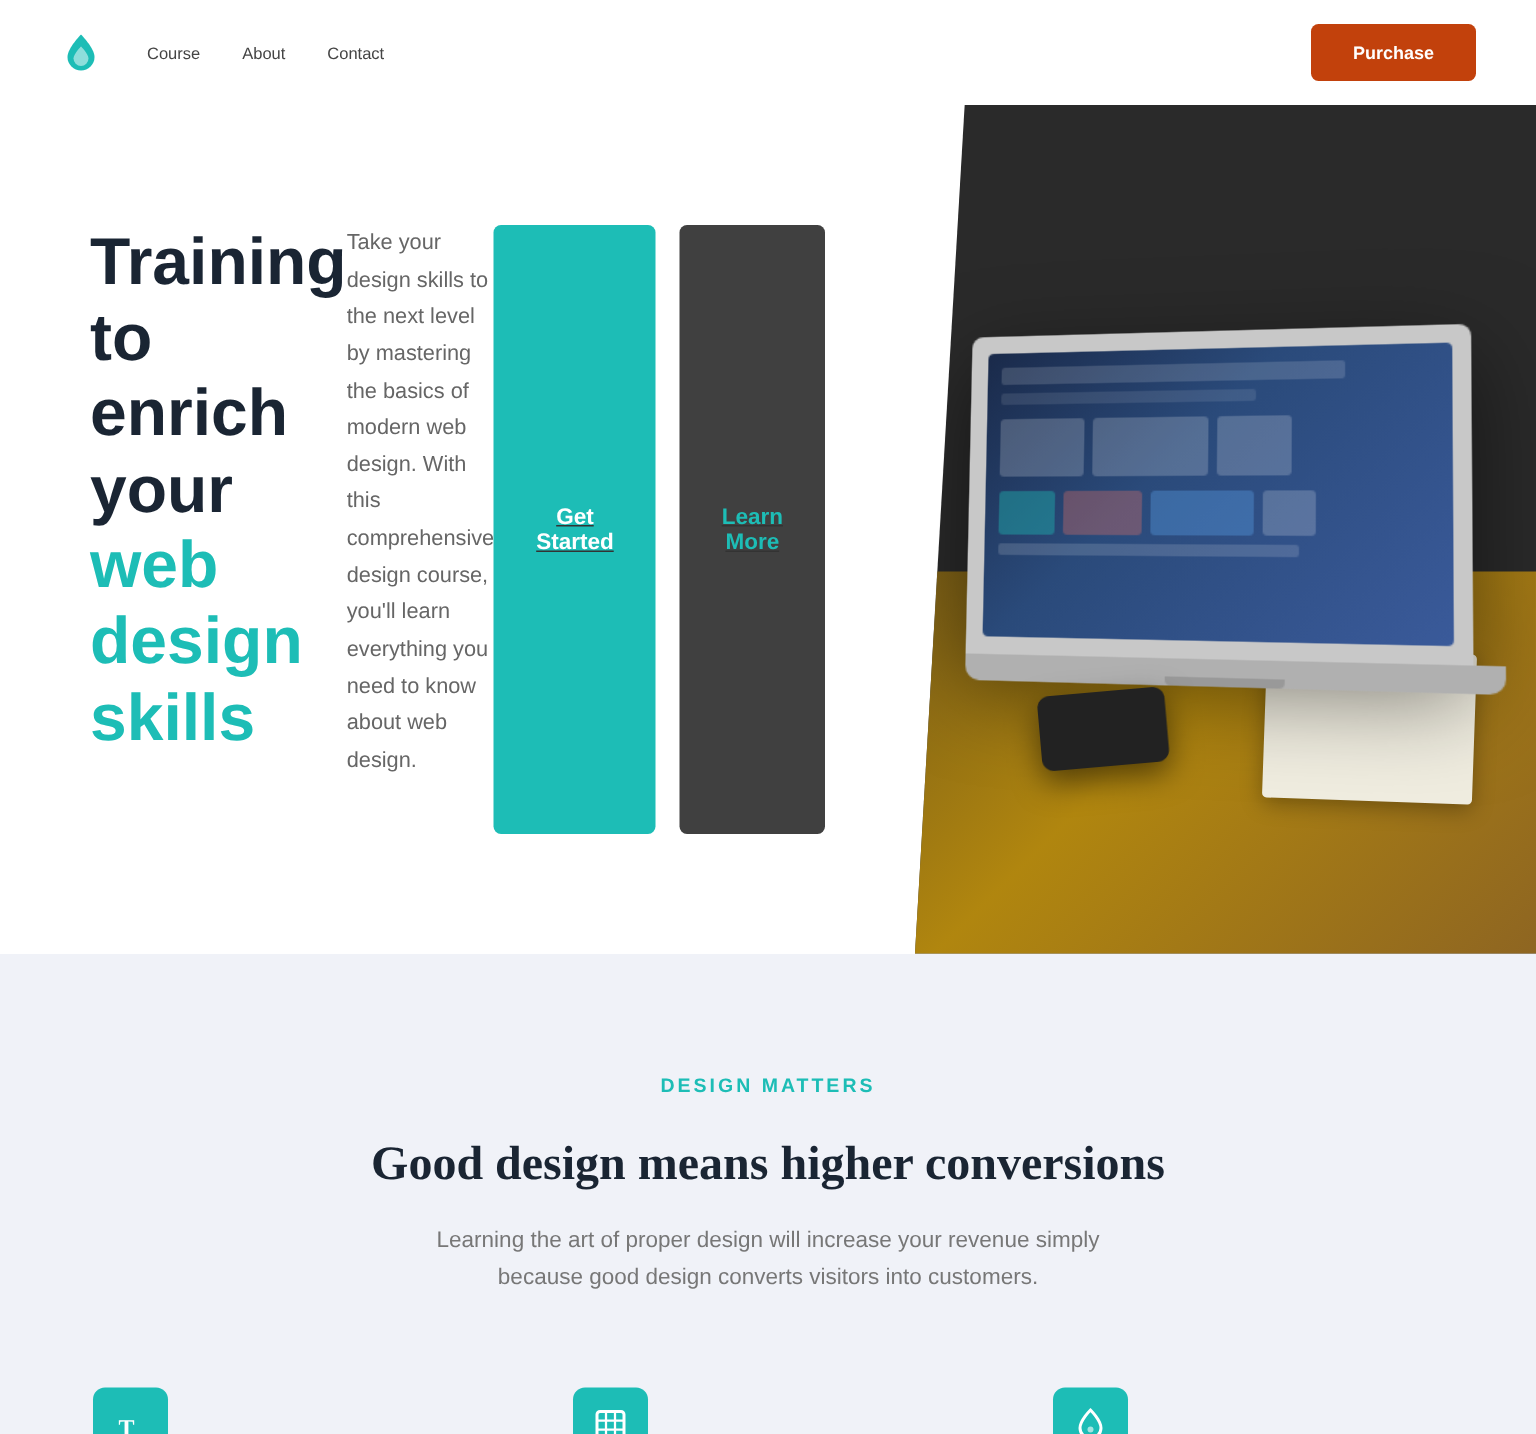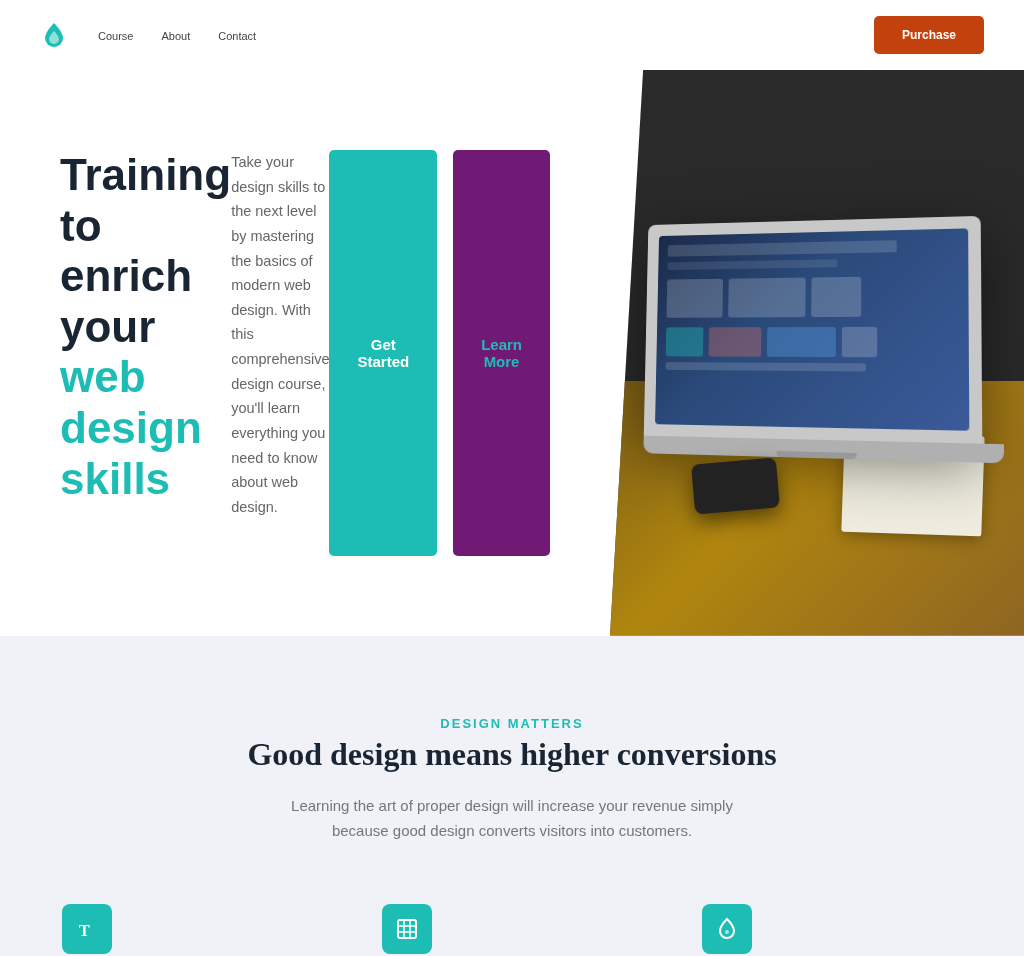--- a/index.html
+++ b/index.html
@@ -76,33 +76,34 @@
     .hero-desc {
       font-size: 14.5px;
       color: #666;
       line-height: 1.7;
       max-width: 440px;
       margin-bottom: 36px;
     }
     .hero-buttons {
       display: flex;
       gap: 16px;
+      text-decoration: underline;
     }
     .btn-primary {
       background: #1dbdb6;
       color: #fff;
       border: none;
       padding: 14px 28px;
       border-radius: 5px;
       font-size: 15px;
       font-weight: 600;
       cursor: pointer;
     }
     .btn-secondary {
-      background: #701a75;
+      background: #404040;
       color: #1dbdb6;
       border: none;
       padding: 14px 28px;
       border-radius: 5px;
       font-size: 15px;
       font-weight: 600;
       cursor: pointer;
     }
     .hero-image {
       flex: 1;
@@ -235,21 +236,21 @@
       background: #f0f2f8;
       padding: 80px 40px;
       text-align: center;
     }
     .section2-eyebrow {
       font-size: 13px;
       font-weight: 700;
       letter-spacing: 2px;
       color: #1dbdb6;
       text-transform: uppercase;
-      margin-bottom: 5px;
+      margin-bottom: 26px;
     }
     .section2-title {
       font-size: 32px;
       font-weight: 800;
       color: #1a2533;
       margin-bottom: 20px;
       font-family: Liberation Serif, serif;
     }
     .section2-desc {
       font-size: 15px;

